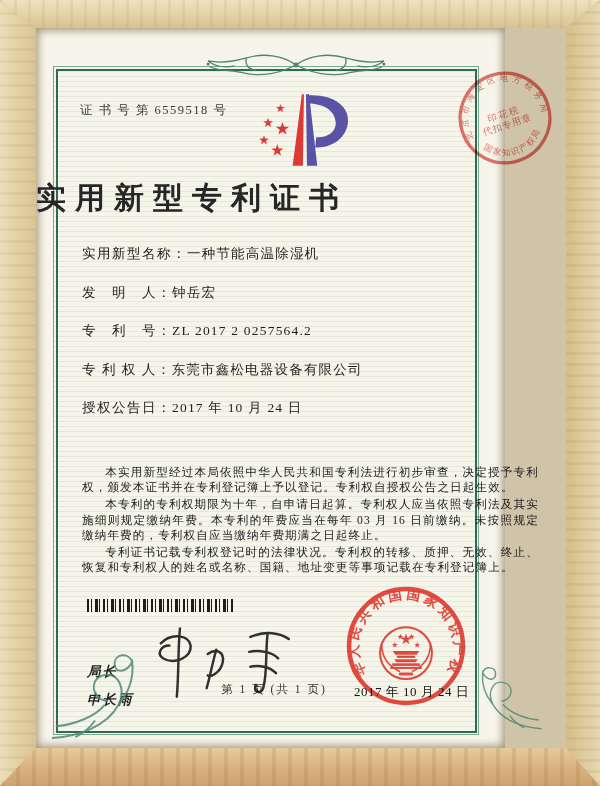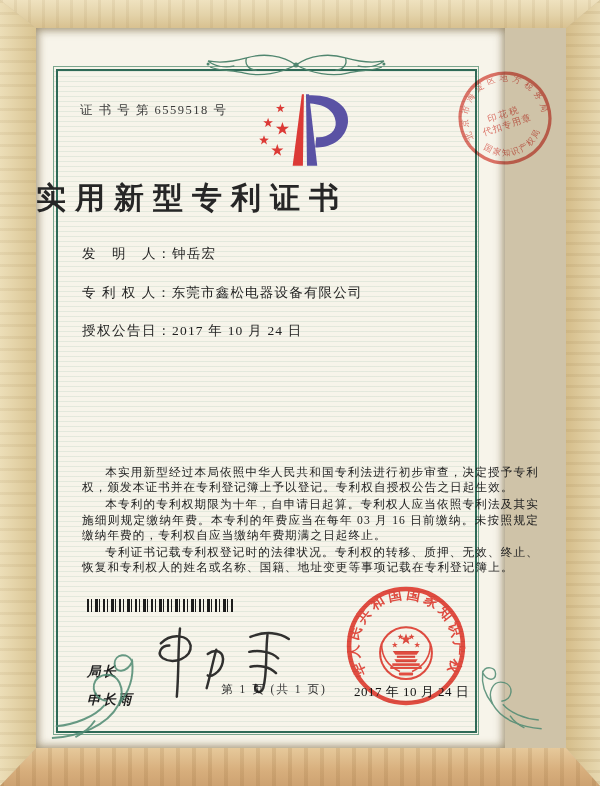--- a/index.html
+++ b/index.html
@@ -111,21 +111,23 @@
       </g>
       <g fill="#5a52a4">
         <path d="M54,8 L57,8 L65,78 L55,78 Z"></path>
         <path d="M57,9 C81,8 97,20 95,36 C93,52 78,61 63,60 L64,50 C76,51 84,44 83,35 C82,23 70,17 56,17 Z"></path>
       </g>
     </svg>
 
     <h1 class="title">实用新型专利证书</h1>
 
     <div class="fields">
+      <p class="field"><span class="f-label">实用新型名称：</span><span class="f-value">一种节能高温除湿机</span></p>
       <p class="field"><span class="f-label">发　明　人：</span><span class="f-value">钟岳宏</span></p>
+      <p class="field"><span class="f-label">专　利　号：</span><span class="f-value">ZL 2017 2 0257564.2</span></p>
       <p class="field"><span class="f-label">专 利 权 人：</span><span class="f-value">东莞市鑫松电器设备有限公司</span></p>
       <p class="field"><span class="f-label">授权公告日：</span><span class="f-value">2017 年 10 月 24 日</span></p>
     </div>
 
     <div class="paras">
       <p>本实用新型经过本局依照中华人民共和国专利法进行初步审查，决定授予专利权，颁发本证书并在专利登记簿上予以登记。专利权自授权公告之日起生效。</p>
       <p>本专利的专利权期限为十年，自申请日起算。专利权人应当依照专利法及其实施细则规定缴纳年费。本专利的年费应当在每年 03 月 16 日前缴纳。未按照规定缴纳年费的，专利权自应当缴纳年费期满之日起终止。</p>
       <p>专利证书记载专利权登记时的法律状况。专利权的转移、质押、无效、终止、恢复和专利权人的姓名或名称、国籍、地址变更等事项记载在专利登记簿上。</p>
     </div>
 

